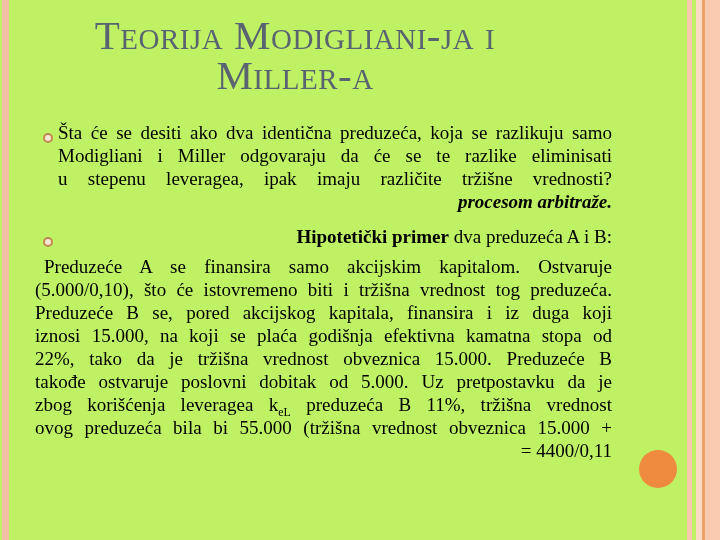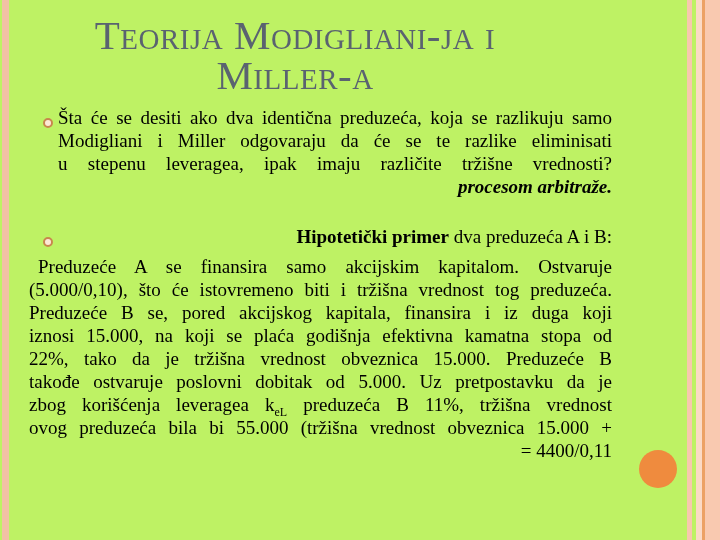--- a/index.html
+++ b/index.html
@@ -27,32 +27,32 @@
     border-radius: 50%; background: #ef8b3e;
   }
   
   .title {
     position: absolute; left: 25px; top: 15px; width: 540px; margin: 0;
     font-size: 41px; line-height: 40px; font-weight: normal;
     font-variant: small-caps; letter-spacing: 0.5px;
     color: #5a6370; text-align: center;
   }
   
-  .content { position: absolute; left: 25px; top: 106px; width: 587px; font-size: 19px; line-height: 23px; }
+  .content { position: absolute; left: 25px; top: 121px; width: 587px; font-size: 19px; line-height: 23px; }
   .bullet-item { position: relative; padding-left: 33px; }
-  .bullet-item.second { margin-top: 27px; }
+  .bullet-item.second { margin-top: 12px; }
   .bullet-marker {
     position: absolute; left: 18px; top: 12px;
     width: 6px; height: 6px; border: 2px solid #c8874e; border-radius: 50%;
     background: #fde9d6;
   }
   .jline { text-align: justify; text-align-last: justify; }
   .line-left { text-align: right; }
   .emph { font-weight: bold; font-style: italic; }
-  .paragraph { margin: 7px 0 0 4px; }
+  .paragraph { margin: 7px 0 0 10px; }
   .paragraph .indent { padding-left: 9px; }
   sub { font-size: 12px; line-height: 0; }
   b { font-weight: bold; }
 </style>
 </head>
 <body>
 
 <div class="slide">
 
   <div class="stripe-left"></div>

